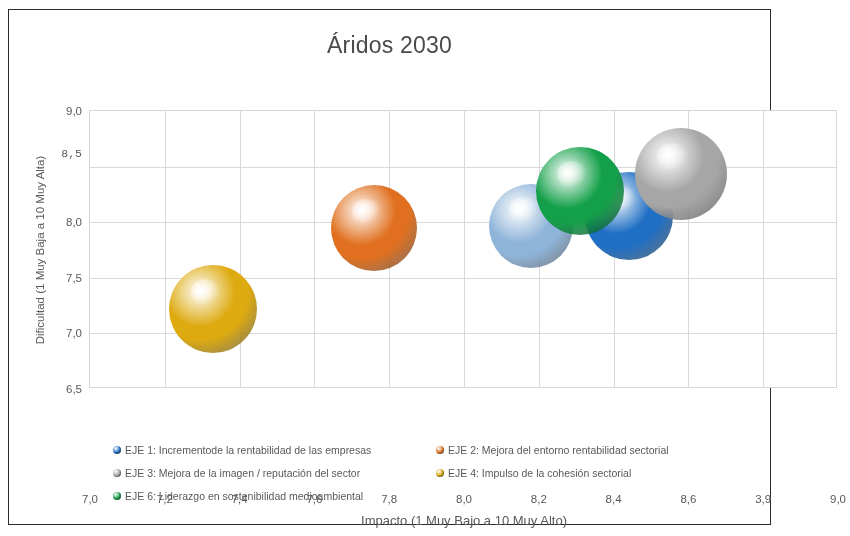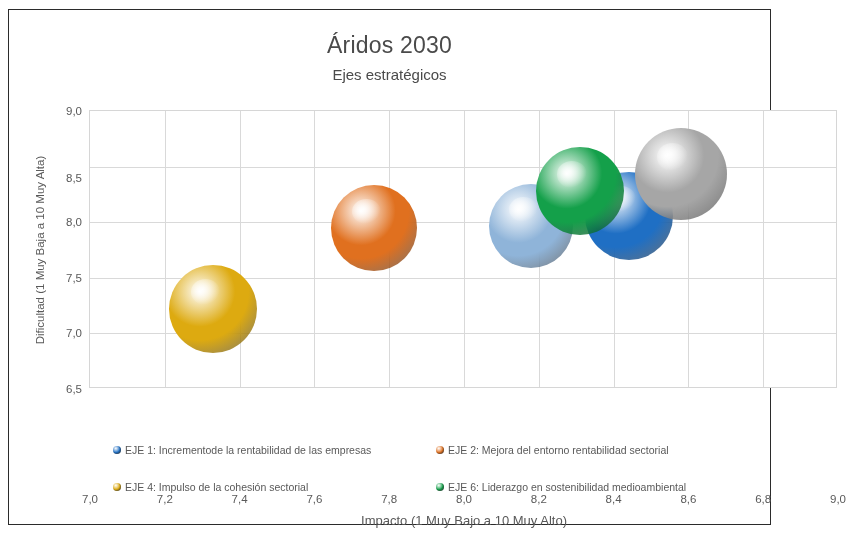--- a/index.html
+++ b/index.html
@@ -76,38 +76,37 @@
   #x-axis-title{
     position:absolute;left:0;top:402px;width:748px;
     text-align:center;font-size:13px;color:#595959;
   }
   
   #legend{
     position:absolute;left:104px;top:434px;
     width:660px;
     display:grid;
     grid-template-columns:323px 1fr;
-    row-gap:25px;
+    row-gap:11px;
     font-size:10.5px;color:#595959;
   }
   .legend-item{display:flex;align-items:center;gap:4px;}
   .legend-marker{
     width:8px;height:8px;border-radius:50%;
     flex:0 0 auto;
     box-shadow:inset -1px -1px 1px rgba(0,0,0,.35);
   }
   .legend-label{white-space:nowrap;}
 </style>
 </head>
 <body>
 
 <div id="frame">
 
   <div id="chart-title">Áridos 2030</div>
-  <div id="chart-subtitle">Ejes estratégicos</div>
 
   <div id="plot-area">
     <div id="gridlines">
         <div class="gridline-v" style="left: 74.8px;"></div>
         <div class="gridline-v" style="left: 149.6px;"></div>
         <div class="gridline-v" style="left: 224.4px;"></div>
         <div class="gridline-v" style="left: 299.2px;"></div>
         <div class="gridline-v" style="left: 374px;"></div>
         <div class="gridline-v" style="left: 448.8px;"></div>
         <div class="gridline-v" style="left: 523.6px;"></div>
@@ -136,50 +135,54 @@
         </div>
         <div class="bubble" title="EJE 4: Impulso de la cohesión sectorial" style="left: 123.42px; top: 197.936px; width: 88px; height: 88px; background: radial-gradient(circle at 35% 30%, rgb(255, 255, 255) 0%, rgb(221, 170, 16) 42%, rgb(221, 170, 16) 58%, rgba(0, 0, 0, 0.55) 100%);">
           <span class="shine"></span>
         </div>
       </div>
     <div id="yticks">
         <div class="ytick" style="top: 278px;">6,5</div>
         <div class="ytick" style="top: 222.4px;">7,0</div>
         <div class="ytick" style="top: 166.8px;">7,5</div>
         <div class="ytick" style="top: 111.2px;">8,0</div>
-        <div class="ytick" style="top: 67px;">8,5</div>
+        <div class="ytick" style="top: 42px; font-family: Liberation Mono, monospace;">8,5</div>
         <div class="ytick" style="top: 0px;">9,0</div>
       </div>
     <div id="xticks">
         <div class="xtick" style="left: 0px;">7,0</div>
         <div class="xtick" style="left: 74.8px;">7,2</div>
         <div class="xtick" style="left: 149.6px;">7,4</div>
         <div class="xtick" style="left: 224.4px;">7,6</div>
         <div class="xtick" style="left: 299.2px;">7,8</div>
         <div class="xtick" style="left: 374px;">8,0</div>
         <div class="xtick" style="left: 448.8px;">8,2</div>
         <div class="xtick" style="left: 523.6px;">8,4</div>
         <div class="xtick" style="left: 598.4px;">8,6</div>
-        <div class="xtick" style="left: 673.2px;">6,8</div>
+        <div class="xtick" style="left: 673.2px;">3,9</div>
         <div class="xtick" style="left: 748px;">9,0</div>
       </div>
     <div id="y-axis-title">Dificultad (1 Muy Baja a 10 Muy Alta)</div>
     <div id="x-axis-title">Impacto (1 Muy Bajo a 10 Muy Alto)</div>
   </div>
 
   <div id="legend">
       <div class="legend-item">
         <span class="legend-marker" style="background: radial-gradient(circle at 35% 30%, rgb(255, 255, 255) 0%, rgb(31, 111, 196) 55%, rgba(0, 0, 0, 0.5) 100%);"></span>
         <span class="legend-label">EJE 1: Incrementode la rentabilidad de las empresas</span>
       </div>
       <div class="legend-item">
         <span class="legend-marker" style="background: radial-gradient(circle at 35% 30%, rgb(255, 255, 255) 0%, rgb(224, 112, 31) 55%, rgba(0, 0, 0, 0.5) 100%);"></span>
         <span class="legend-label">EJE 2: Mejora del entorno rentabilidad sectorial</span>
       </div>
       <div class="legend-item">
+        <span class="legend-marker" style="background: radial-gradient(circle at 35% 30%, rgb(255, 255, 255) 0%, rgb(166, 166, 166) 55%, rgba(0, 0, 0, 0.5) 100%);"></span>
+        <span class="legend-label">EJE 3: Mejora de la imagen / reputación del sector</span>
+      </div>
+      <div class="legend-item">
         <span class="legend-marker" style="background: radial-gradient(circle at 35% 30%, rgb(255, 255, 255) 0%, rgb(221, 170, 16) 55%, rgba(0, 0, 0, 0.5) 100%);"></span>
         <span class="legend-label">EJE 4: Impulso de la cohesión sectorial</span>
       </div>
       <div class="legend-item">
         <span class="legend-marker" style="background: radial-gradient(circle at 35% 30%, rgb(255, 255, 255) 0%, rgb(20, 160, 74) 55%, rgba(0, 0, 0, 0.5) 100%);"></span>
         <span class="legend-label">EJE 6: Liderazgo en sostenibilidad medioambiental</span>
       </div>
     </div>
 </div>
 

